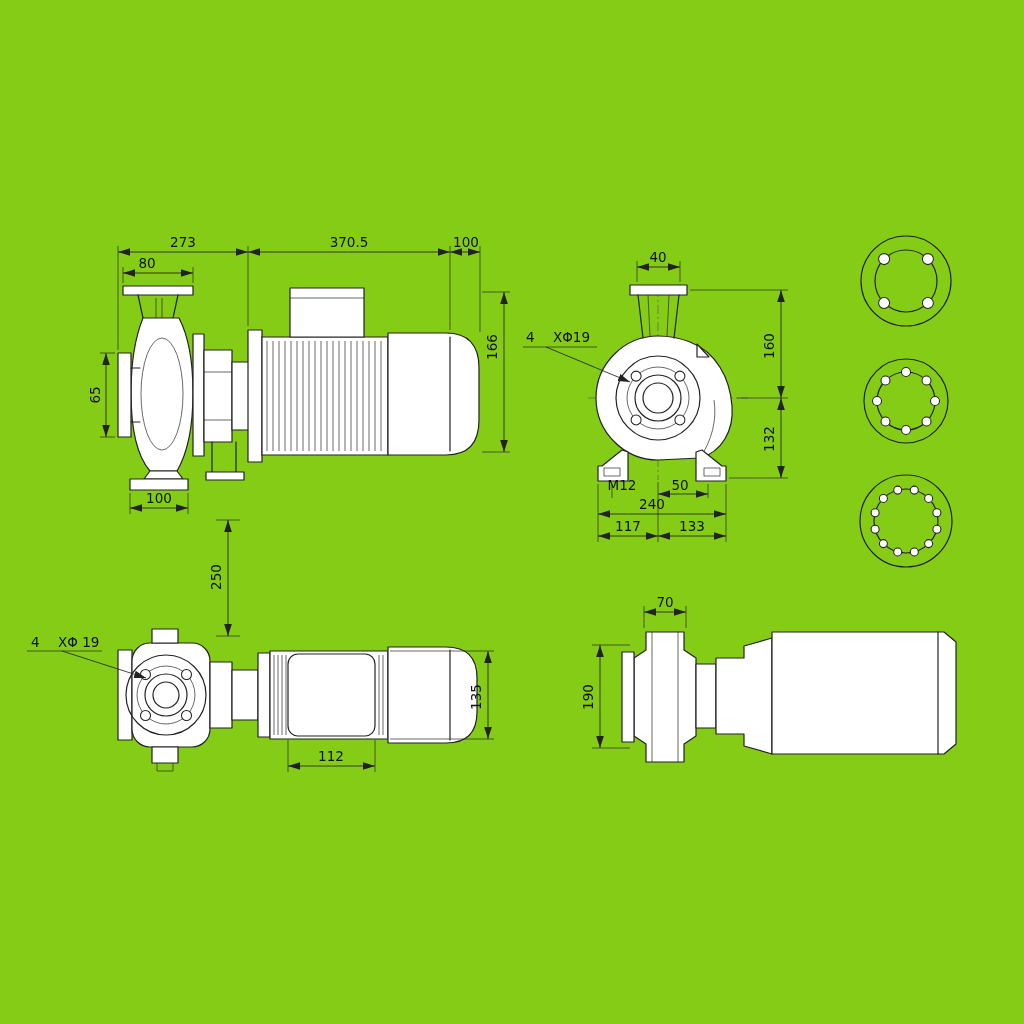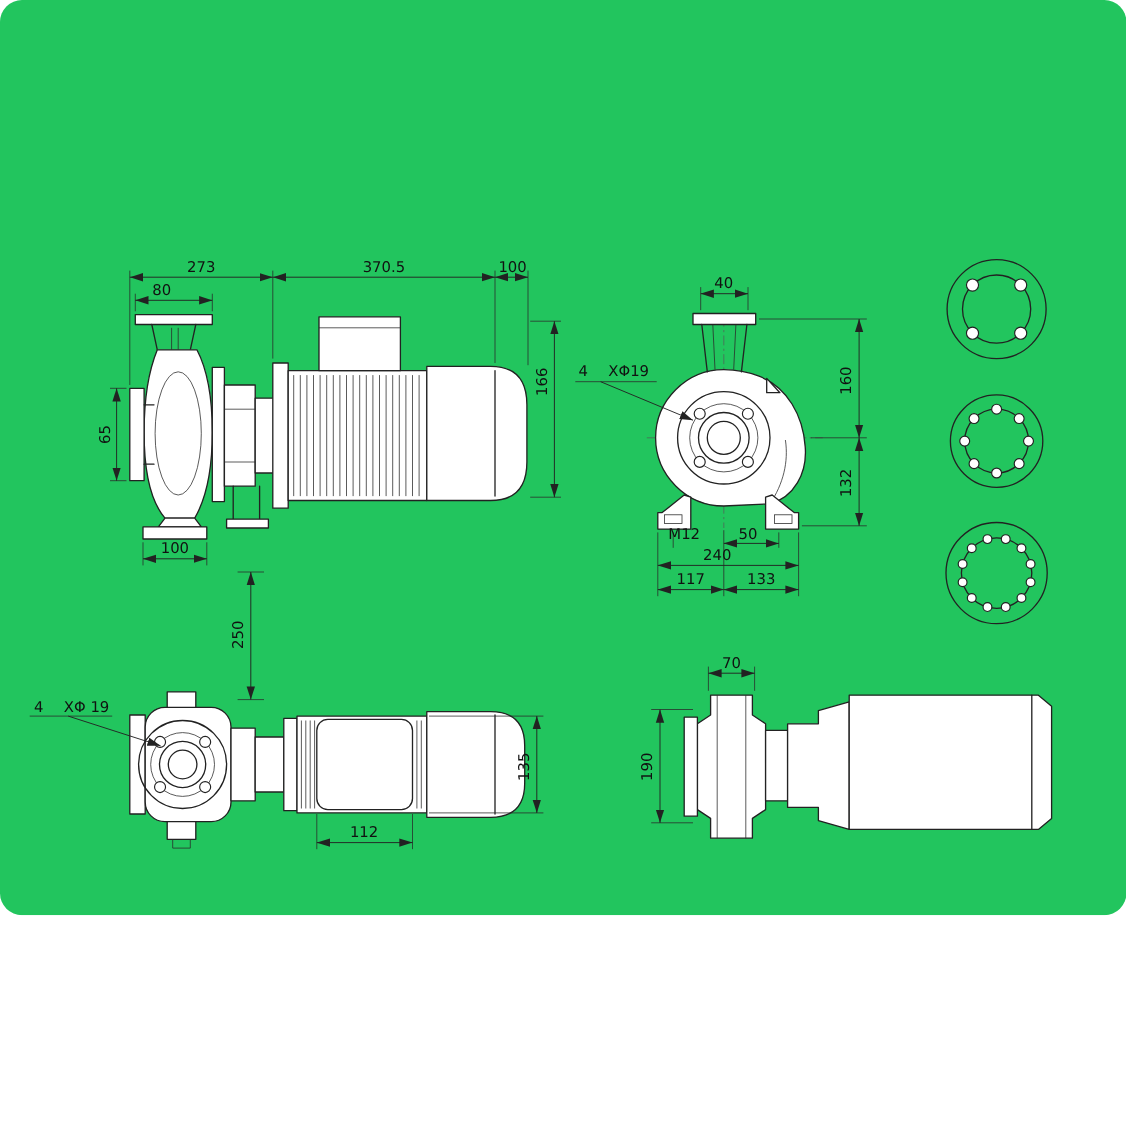--- a/index.html
+++ b/index.html
@@ -1,16 +1,16 @@
 <!DOCTYPE html>
 <html><head>
 <meta charset="utf-8">
 <style>
   html,body{margin:0;padding:0;background:#ffffff;}
-  .page{width:1024px;height:832px;background:#22c55e;position:relative;overflow:hidden;border-radius:20px;}
+  .page{width:1024px;height:1024px;background:#84cc16;position:relative;overflow:hidden;}
   svg{display:block;}
   text{font-family:"DejaVu Sans","Liberation Sans",sans-serif;font-size:13.5px;fill:#111;}
   .p{fill:none;stroke:#222;stroke-width:1.2;stroke-linejoin:round;stroke-linecap:round;}
   .pf{fill:#ffffff;stroke:#222;stroke-width:1.2;stroke-linejoin:round;}
   .t{fill:none;stroke:#2a2a2a;stroke-width:0.7;}
   .d{fill:none;stroke:#222;stroke-width:0.85;}
   .da{marker-start:url(#arr);marker-end:url(#arr);}
   .ae{marker-end:url(#arr);}
   .cl{fill:none;stroke:#555;stroke-width:0.6;stroke-dasharray:9 3 2 3;}
   [data-bolt-circle] circle{fill:#fff;stroke:#222;stroke-width:1.05;}

